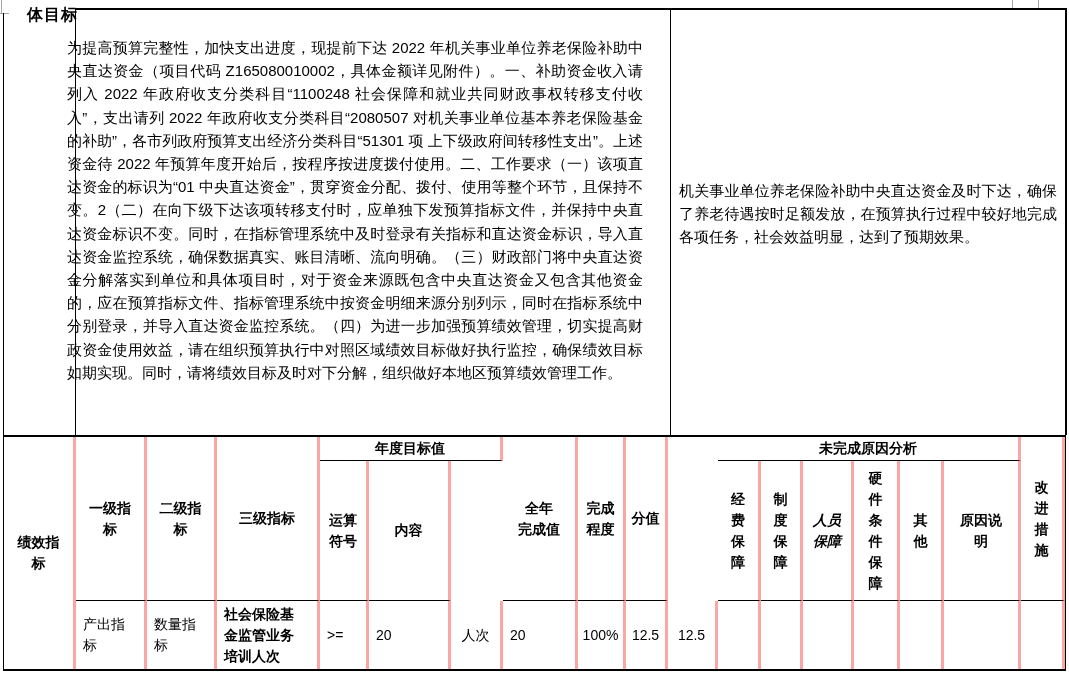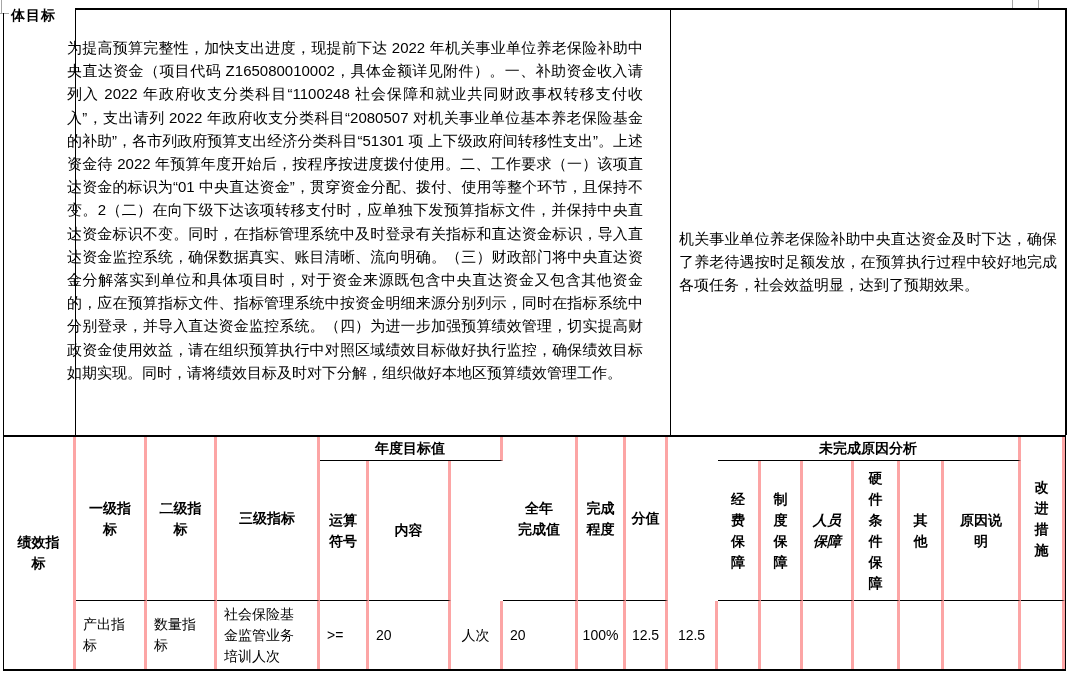--- a/index.html
+++ b/index.html
@@ -13,30 +13,30 @@
   .ln-top{left:75px;top:8px;width:992px;border-top:2px solid #000;}
   .ln-mid{left:670px;top:8px;height:427px;border-left:1px solid #000;}
   .ln-right{left:1065px;top:8px;height:427px;border-left:2px solid #000;}
   .ln-left{left:3px;top:13px;height:658px;border-left:1px solid #000;}
   .ln-label-right{left:75px;top:8px;height:427px;border-left:1px solid #000;}
   .crop-v{left:1px;top:0;height:13px;border-left:1px solid #a6a6a6;}
   .crop-h{left:0;top:13px;width:9px;border-top:1px solid #a6a6a6;}
   .crop-box{left:1012px;top:-2px;width:25px;height:10px;border:1px solid #a6a6a6;border-top:none;background:#fff;}
   
   .overall-label{
-    position:absolute;left:11px;top:5px;font-size:14px;font-weight:bold;
+    position:absolute;left:27px;top:5px;font-size:16px;font-weight:bold;
     letter-spacing:1px;line-height:20px;white-space:nowrap;
   }
   .main-text{
     position:absolute;left:67px;top:36px;width:576px;
     font-size:15px;line-height:23.2px;text-align:justify;text-justify:inter-ideograph;
   }
   .summary-text{
     position:absolute;left:679px;top:179px;width:378px;
-    font-size:15px;line-height:23.2px;text-align:justify;text-justify:inter-ideograph;margin-top:48px;
+    font-size:15px;line-height:23.2px;text-align:justify;text-justify:inter-ideograph;
   }
   
   .perf-table{
     position:absolute;left:3px;top:435px;
     display:grid;
     grid-template-columns:72px 71px 70px 103px 49px 82px 52px 75px 48px 42px 50px 43px 42px 51px 46px 44px 77px 44px;
     grid-template-rows:24px 140px 68px;
     border:1px solid #000;border-top:2px solid #000;border-bottom:2px solid #000;
     background:#fff;
   }
@@ -112,21 +112,21 @@
 障</div>
     <div class="c hd" style="grid-column:16;grid-row:2;">其
 他</div>
     <div class="c hd" style="grid-column:17;grid-row:2;">原因说
 明</div>
 
     <div class="c dl bb0" style="grid-column:2;grid-row:3;">产出指
 标</div>
     <div class="c dl bb0" style="grid-column:3;grid-row:3;">数量指
 标</div>
-    <div class="c dl bb0" style="grid-column:4;grid-row:3;">社会保险基
+    <div class="c dl bb0" style="grid-column:4;grid-row:3;font-weight:bold;">社会保险基
 金监管业务
 培训人次</div>
     <div class="c dl bb0" style="grid-column:5;grid-row:3;">&gt;=</div>
     <div class="c dl bb0" style="grid-column:6;grid-row:3;">20</div>
     <div class="c bb0" style="grid-column:7;grid-row:3;">人次</div>
     <div class="c dl bb0" style="grid-column:8;grid-row:3;">20</div>
     <div class="c bb0" style="grid-column:9;grid-row:3;">100%</div>
     <div class="c bb0" style="grid-column:10;grid-row:3;">12.5</div>
     <div class="c bb0" style="grid-column:11;grid-row:3;">12.5</div>
     <div class="c bb0" style="grid-column:12;grid-row:3;"></div>

